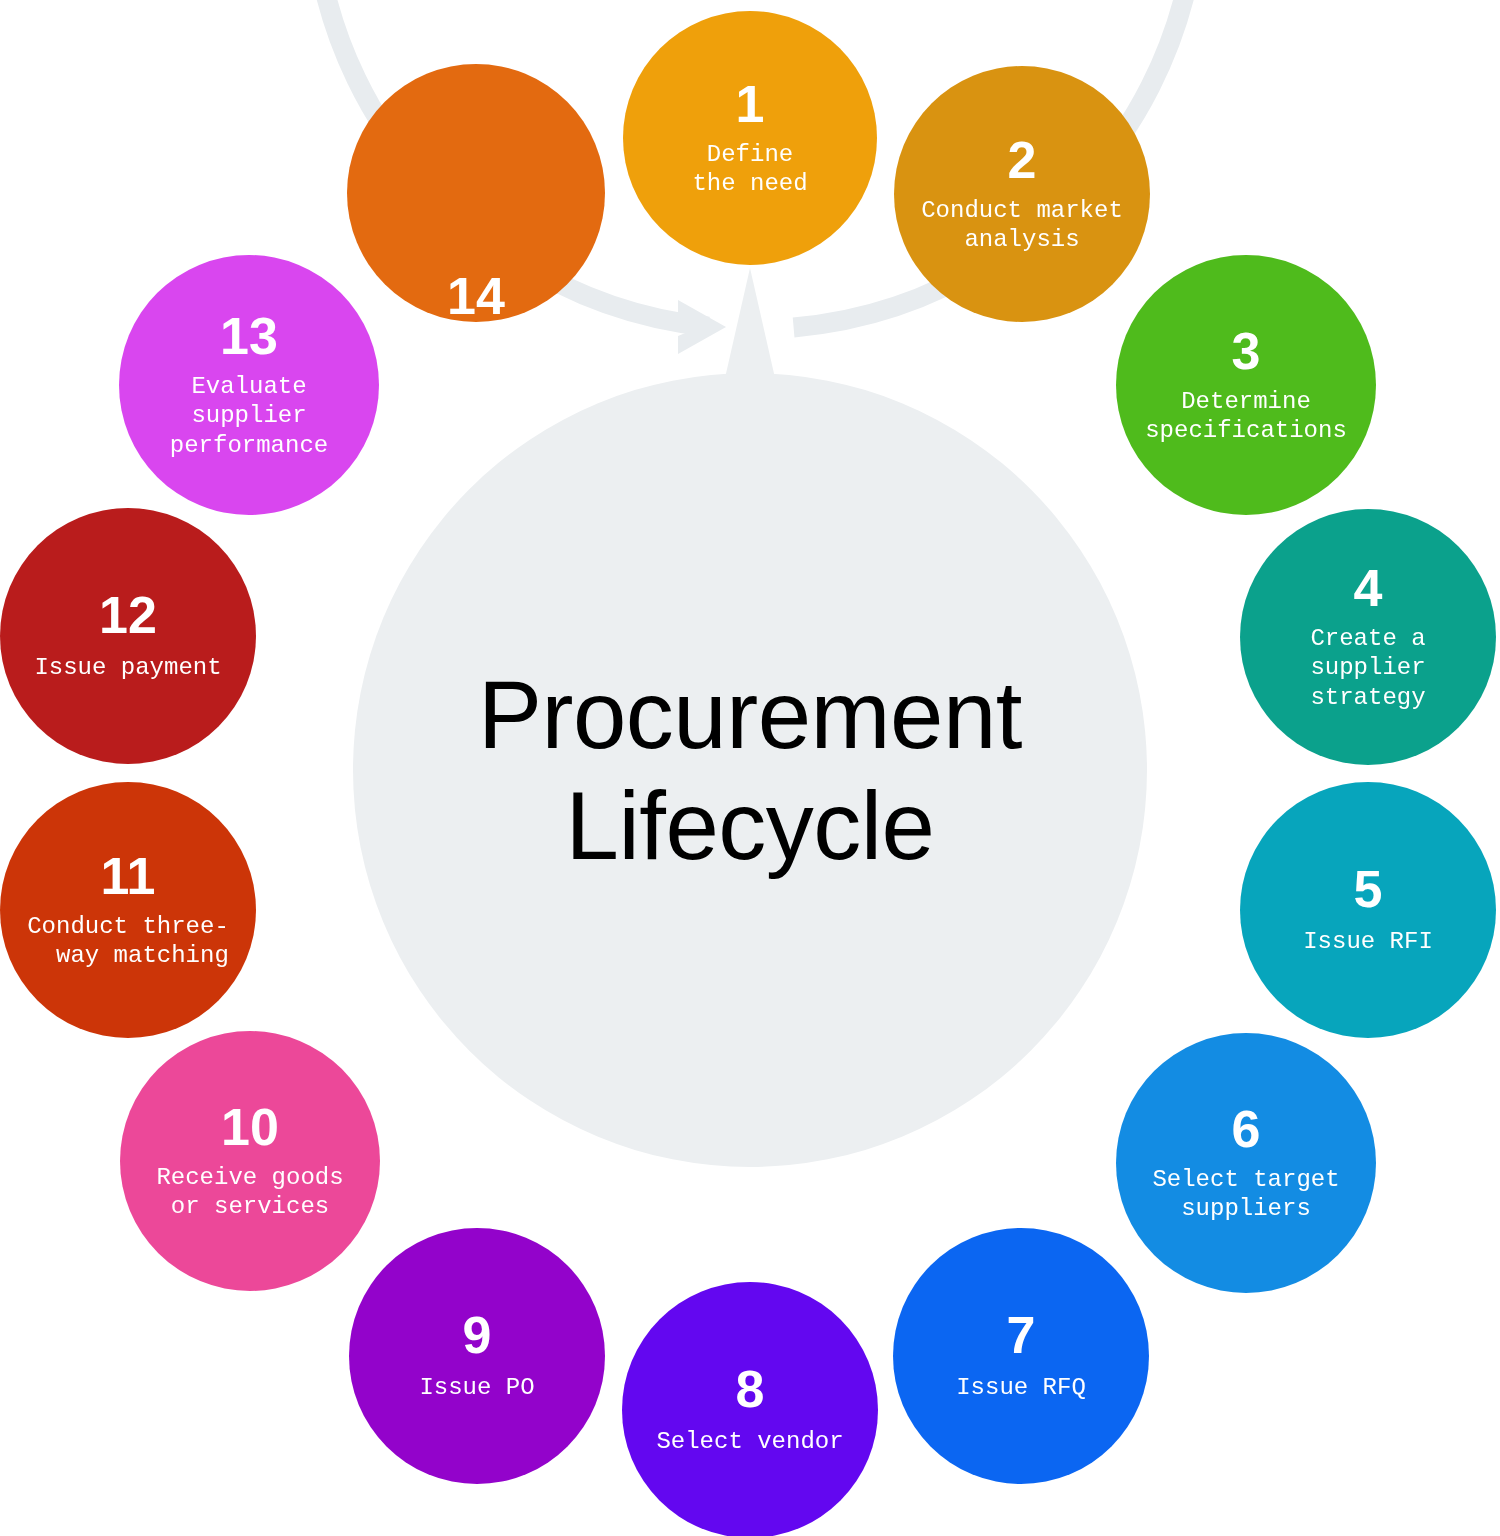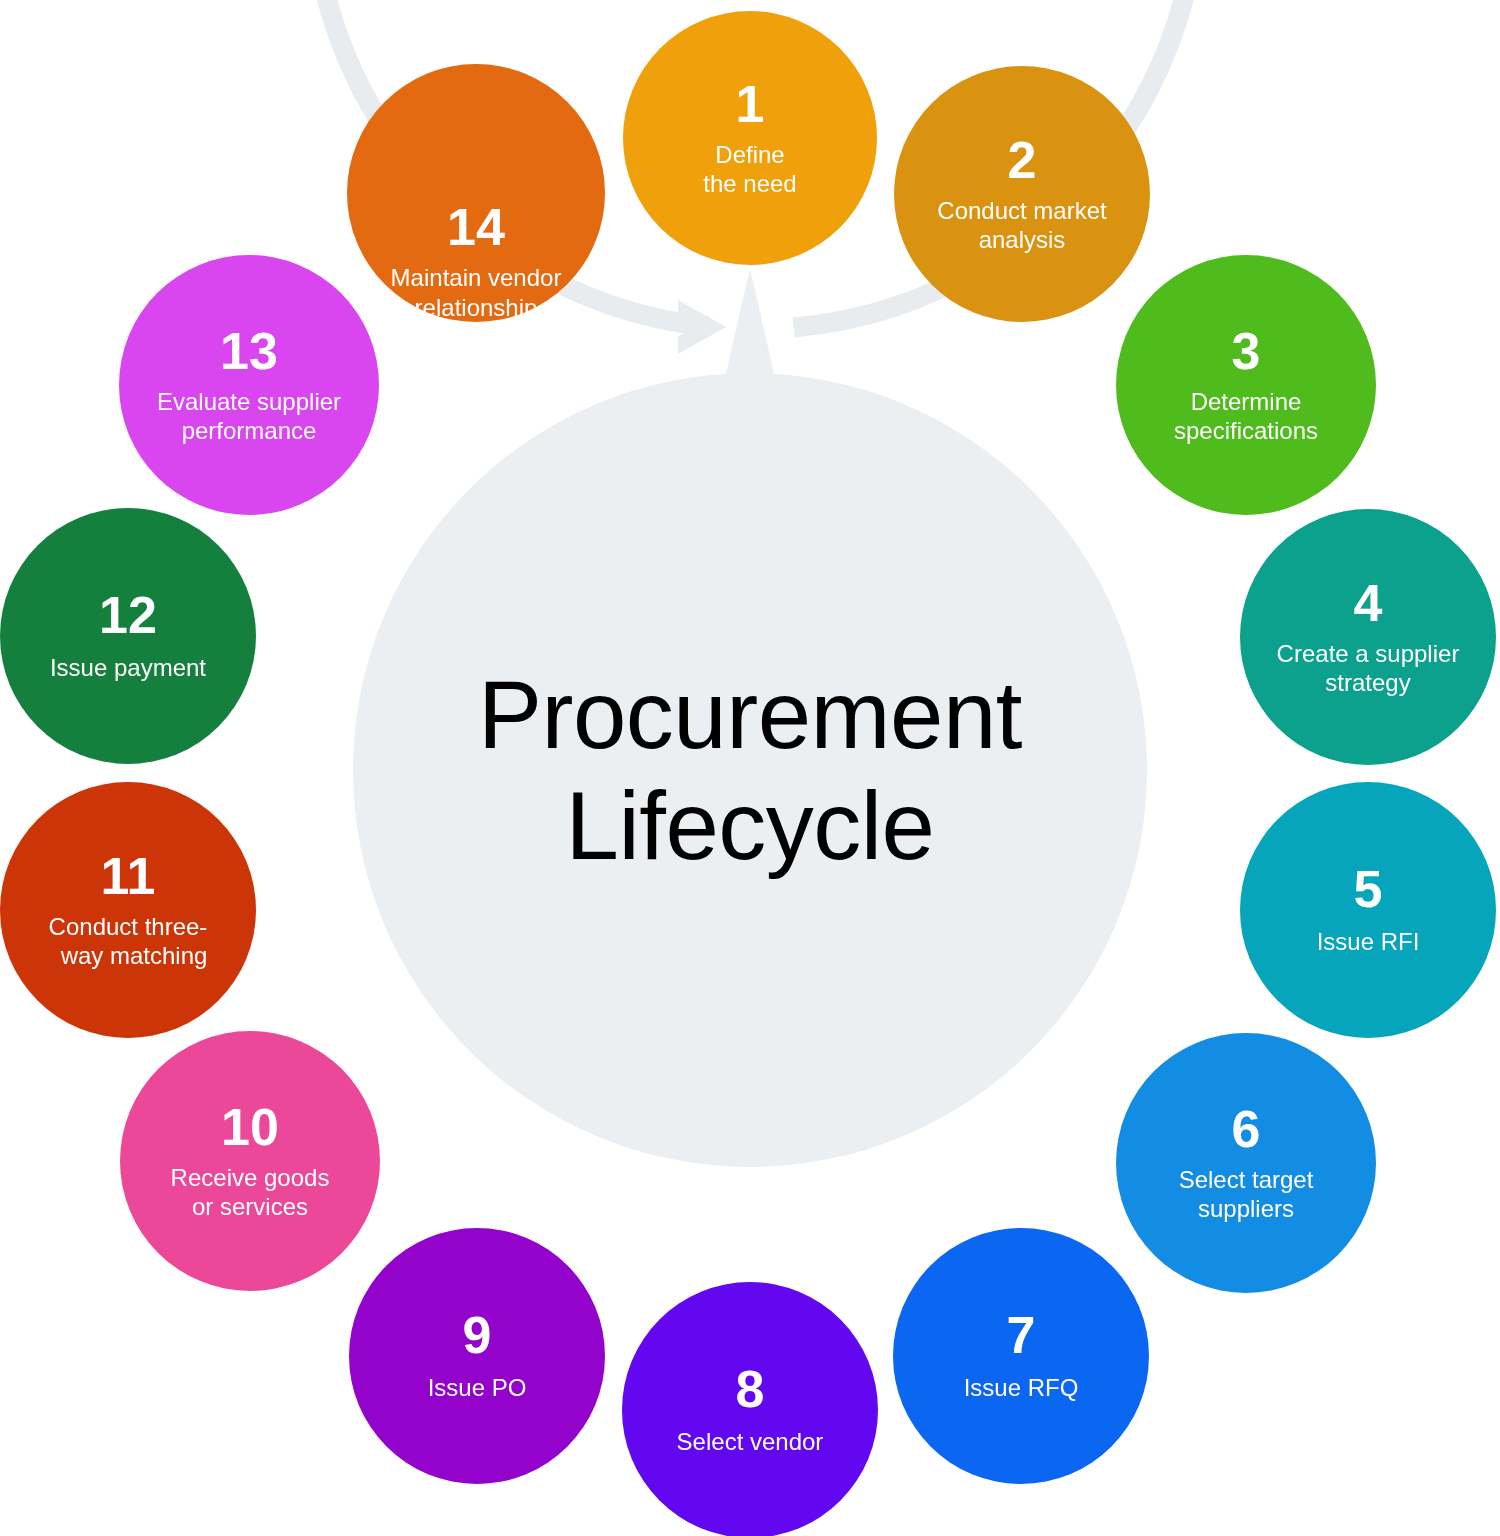--- a/index.html
+++ b/index.html
@@ -61,20 +61,21 @@
     line-height: 1.0;
     letter-spacing: 0px;
   }
   .node-label {
     font-size: 24px;
     font-weight: 400;
     line-height: 1.22;
     margin-top: 10px;
     padding: 0 14px;
     white-space: pre-line;
+    font-family: Liberation Mono, monospace;
   }
   .node.compact .node-label {
     margin-top: 12px;
   }
 </style>
 </head>
 <body>
 
 <div id="stage" style="background: rgb(255, 255, 255);">
 
@@ -142,29 +143,27 @@
       <div class="node" style="left: 120px; top: 1031px; width: 260px; height: 260px; background: #ec4899;">
         <div class="node-number">10</div>
         <div class="node-label">Receive goods
 or services</div>
       </div>
       <div class="node" style="left: 0px; top: 782px; width: 256px; height: 256px; background: rgb(204, 53, 8); text-align: right;">
         <div class="node-number">11</div>
         <div class="node-label">Conduct three-
 way matching</div>
       </div>
-      <div class="node compact" style="left: 0px; top: 508px; width: 256px; height: 256px; background: #15803d;">
+      <div class="node compact" style="left: 0px; top: 508px; width: 256px; height: 256px; background: #b91c1c;">
         <div class="node-number">12</div>
         <div class="node-label">Issue payment</div>
       </div>
       <div class="node" style="left: 119px; top: 255px; width: 260px; height: 260px; background: #d946ef;">
         <div class="node-number">13</div>
         <div class="node-label">Evaluate supplier
 performance</div>
       </div>
       <div class="node" style="left: 347px; top: 64px; width: 258px; height: 258px; background: rgb(227, 106, 16); justify-content: flex-end;">
         <div class="node-number">14</div>
-        <div class="node-label">Maintain vendor
-relationship</div>
       </div>
     </div>
 
 </div>
 
 </body></html>

